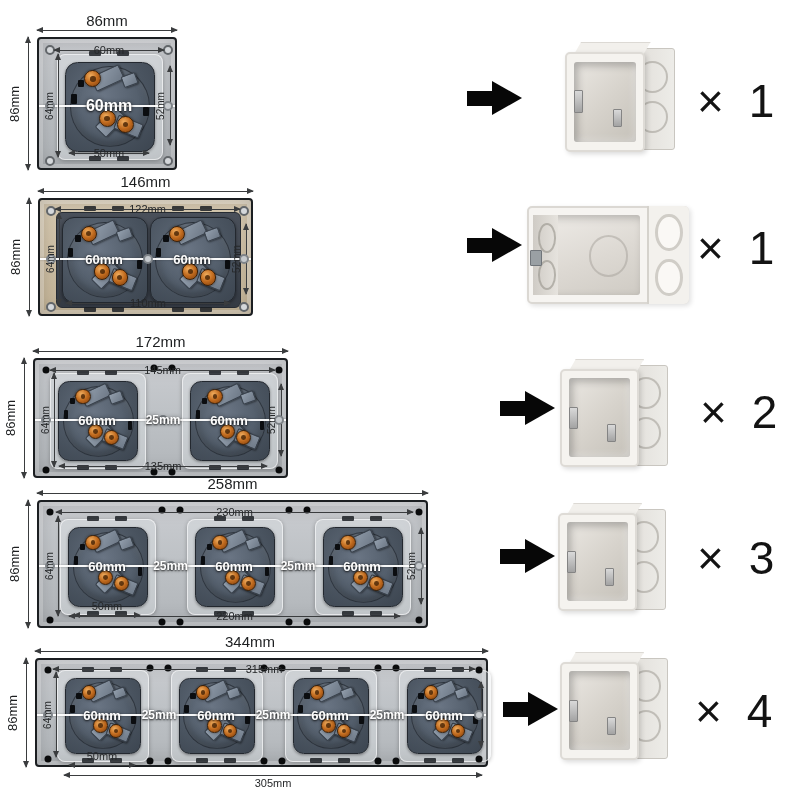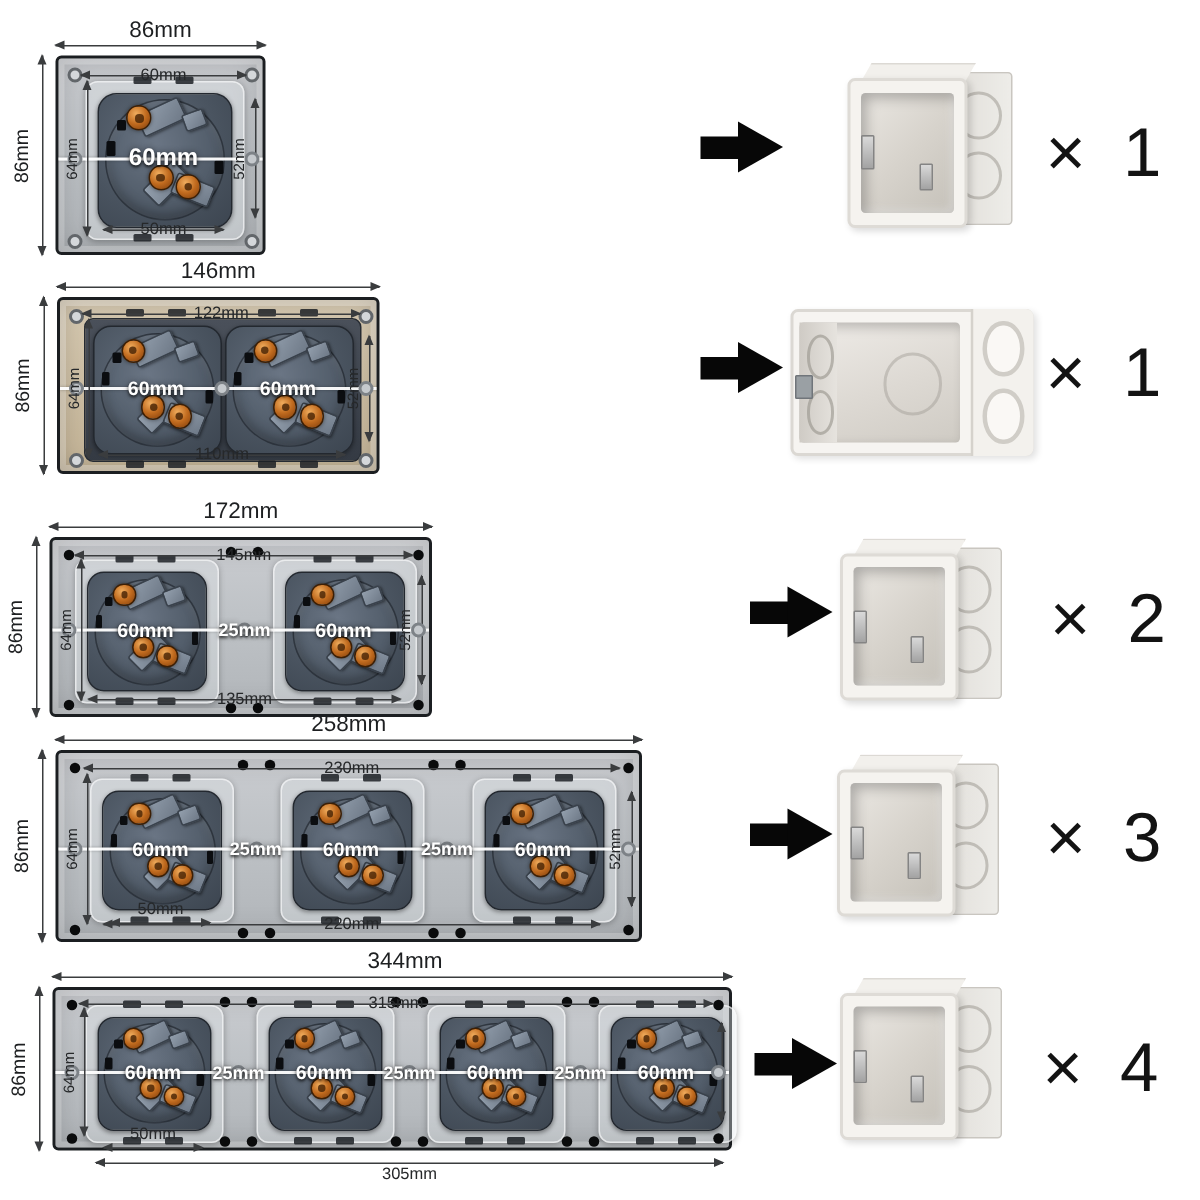--- a/index.html
+++ b/index.html
@@ -475,21 +475,21 @@
         <div class="bs-front">
           <div class="bs-cavity"></div>
           <div class="bs-clip" style="left: 9%; top: 38%; width: 10%; height: 22%;"></div>
           <div class="bs-clip" style="left: 60%; top: 57%; width: 10%; height: 17%;"></div>
         </div>
       </div>
       <div class="qty" style="left: 697px; top: 531px;">× 3</div>
     </div>
     <div class="row">
       <div class="dh" style="left: 35px; top: 651px; width: 453px;"></div>
-      <div class="dlabel big" style="left: 270px; top: 641px;">344mm</div>
+      <div class="dlabel big" style="left: 250px; top: 641px;">344mm</div>
       <div class="dv" style="left: 26px; top: 658px; height: 109px;"></div>
       <div class="dlabel big rot" style="left: 12px; top: 712.5px; font-size: 13px;">86mm</div>
       <div class="panel silver" style="left: 35px; top: 658px; width: 453px; height: 109px;">
         <div class="module" style="left: 20px; top: 9.5px; width: 90px; height: 90px;"></div>
         <div class="tab" style="left: 45px; top: 6.5px; width: 12px; height: 5px;"></div>
         <div class="tab" style="left: 45px; top: 97.5px; width: 12px; height: 5px;"></div>
         <div class="tab" style="left: 73px; top: 6.5px; width: 12px; height: 5px;"></div>
         <div class="tab" style="left: 73px; top: 97.5px; width: 12px; height: 5px;"></div>
         <div class="socket" style="left: 28px; top: 17.5px; width: 74px; height: 74px;">
           <div class="s-circle"></div>

